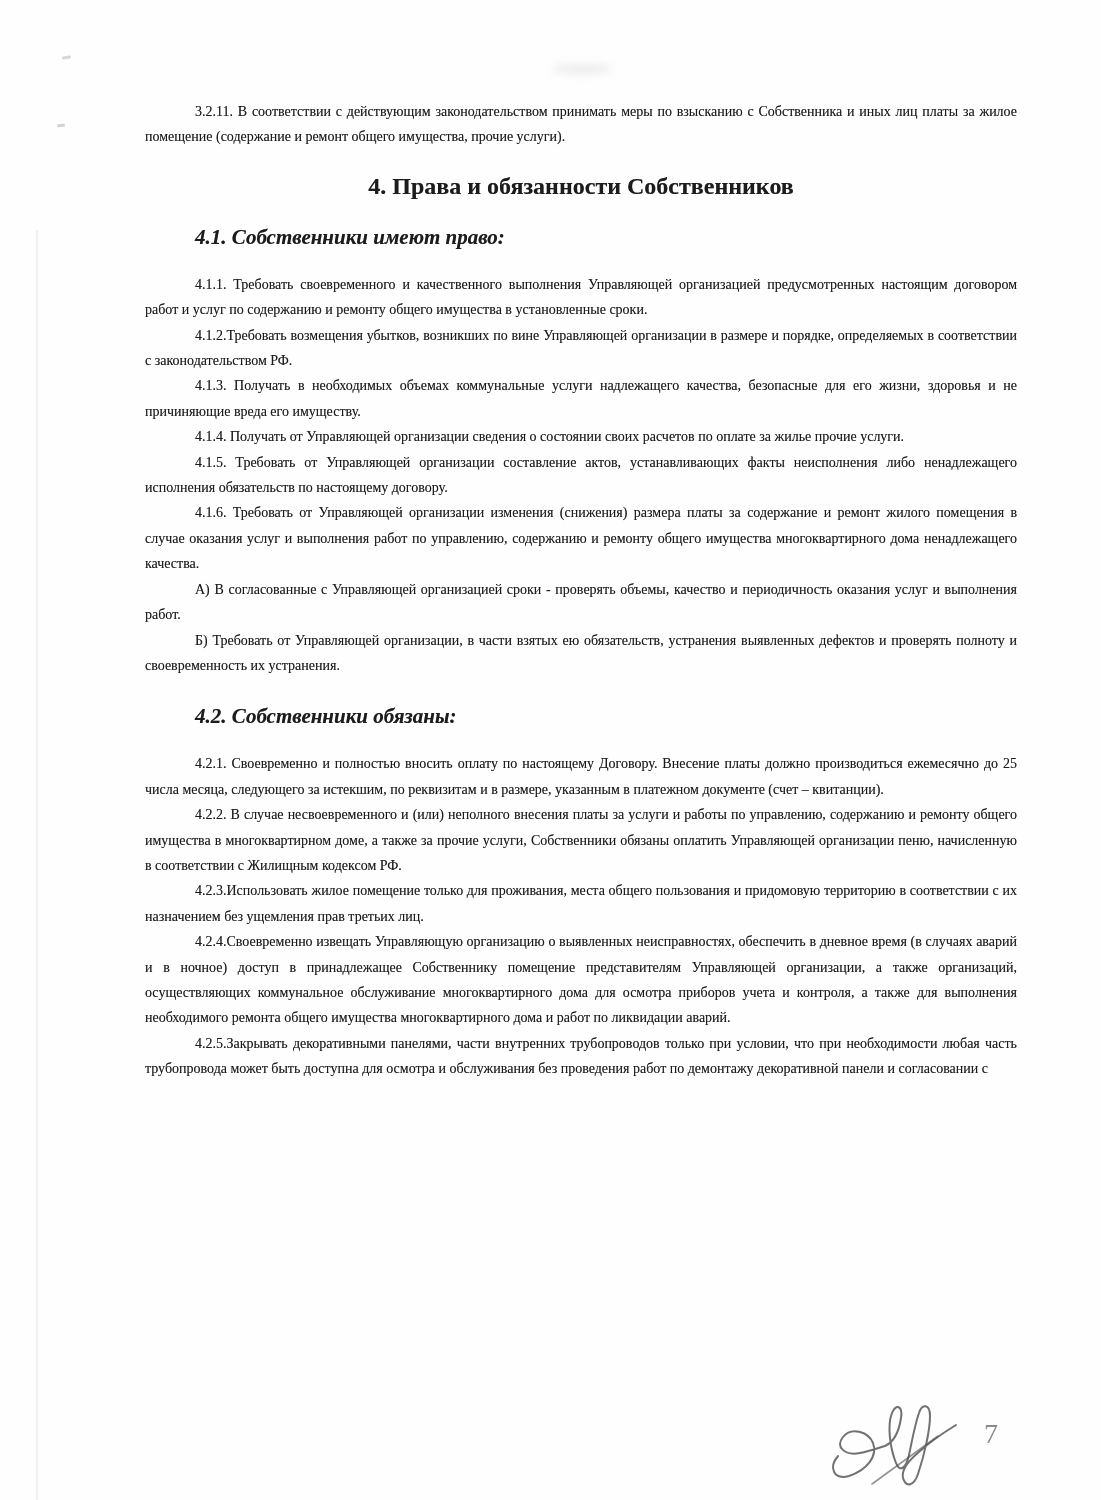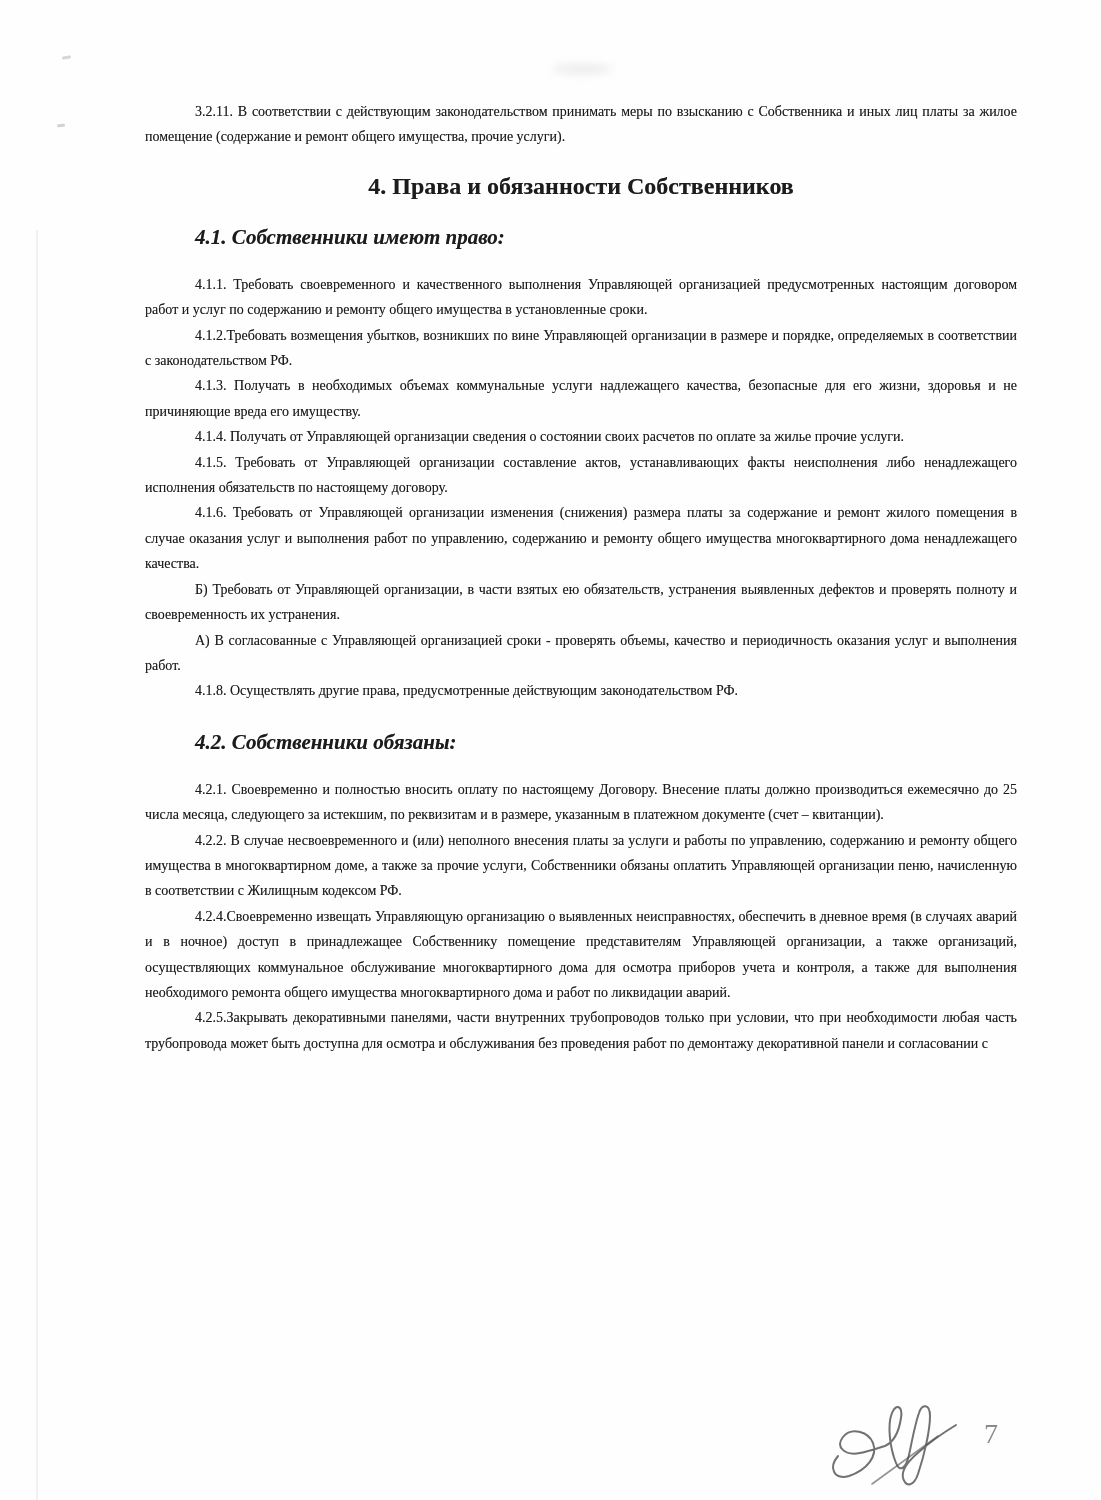--- a/index.html
+++ b/index.html
@@ -91,30 +91,30 @@
 
     <h3 class="h-sub">4.1. Собственники имеют право:</h3>
 
     <div>
       <p class="para">4.1.1. Требовать своевременного и качественного выполнения Управляющей организацией предусмотренных настоящим договором работ и услуг по содержанию и ремонту общего имущества в установленные сроки.</p>
       <p class="para">4.1.2.Требовать возмещения убытков, возникших по вине Управляющей организации в размере и порядке, определяемых в соответствии с законодательством РФ.</p>
       <p class="para">4.1.3. Получать в необходимых объемах коммунальные услуги надлежащего качества, безопасные для его жизни, здоровья и не причиняющие вреда его имуществу.</p>
       <p class="para">4.1.4. Получать от Управляющей организации сведения о состоянии своих расчетов по оплате за жилье прочие услуги.</p>
       <p class="para">4.1.5. Требовать от Управляющей организации составление актов, устанавливающих факты неисполнения либо ненадлежащего исполнения обязательств по настоящему договору.</p>
       <p class="para">4.1.6. Требовать от Управляющей организации изменения (снижения) размера платы за содержание и ремонт жилого помещения в случае оказания услуг и выполнения работ по управлению, содержанию и ремонту общего имущества многоквартирного дома ненадлежащего качества.</p>
+      <p class="para">А) В согласованные с Управляющей организацией сроки - проверять объемы, качество и периодичность оказания услуг и выполнения работ.</p>
       <p class="para">Б) Требовать от Управляющей организации, в части взятых ею обязательств, устранения выявленных дефектов и проверять полноту и своевременность их устранения.</p>
-      <p class="para">А) В согласованные с Управляющей организацией сроки - проверять объемы, качество и периодичность оказания услуг и выполнения работ.</p>
-      <p class="para">4.1.8. Осуществлять другие права, предусмотренные действующим законодательством РФ.</p>
     </div>
 
     <h3 class="h-sub">4.2. Собственники обязаны:</h3>
 
     <div>
       <p class="para">4.2.1. Своевременно и полностью вносить оплату по настоящему Договору. Внесение платы должно производиться ежемесячно до 25 числа месяца, следующего за истекшим, по реквизитам и в размере, указанным в платежном документе (счет – квитанции).</p>
       <p class="para">4.2.2. В случае несвоевременного и (или) неполного внесения платы за услуги и работы по управлению, содержанию и ремонту общего имущества в многоквартирном доме, а также за прочие услуги, Собственники обязаны оплатить Управляющей организации пеню, начисленную в соответствии с Жилищным кодексом РФ.</p>
+      <p class="para">4.2.3.Использовать жилое помещение только для проживания, места общего пользования и придомовую территорию в соответствии с их назначением без ущемления прав третьих лиц.</p>
       <p class="para">4.2.4.Своевременно извещать Управляющую организацию о выявленных неисправностях, обеспечить в дневное время (в случаях аварий и в ночное) доступ в принадлежащее Собственнику помещение представителям Управляющей организации, а также организаций, осуществляющих коммунальное обслуживание многоквартирного дома для осмотра приборов учета и контроля, а также для выполнения необходимого ремонта общего имущества многоквартирного дома и работ по ликвидации аварий.</p>
       <p class="para">4.2.5.Закрывать декоративными панелями, части внутренних трубопроводов только при условии, что при необходимости любая часть трубопровода может быть доступна для осмотра и обслуживания без проведения работ по демонтажу декоративной панели и согласовании с</p>
     </div>
 
   </div>
 
   <svg class="signature" viewBox="0 0 195 100" aria-hidden="true">
     <path d="M 16,60
              C 6,72 12,84 27,80
              C 45,74 56,60 51,47

